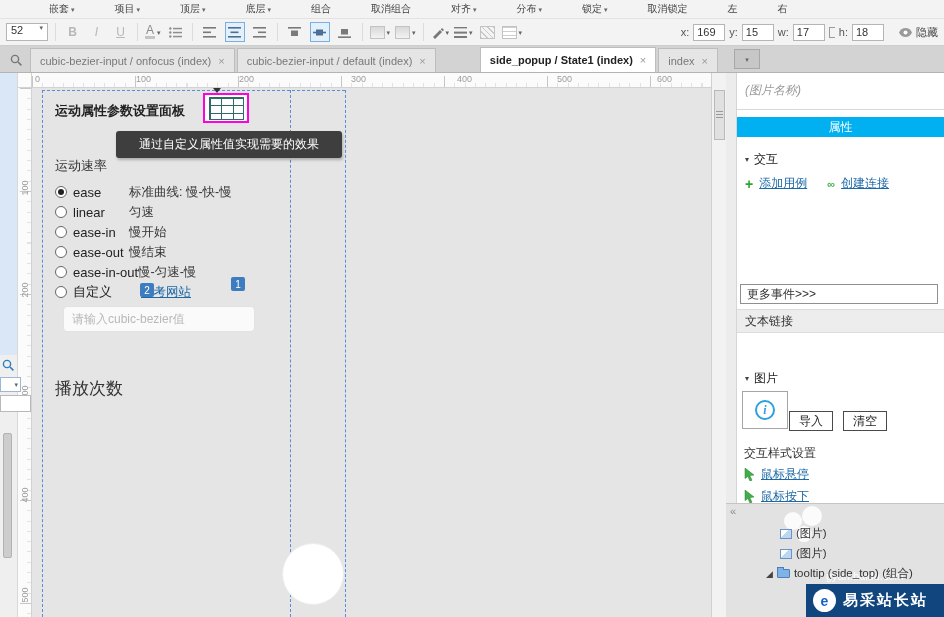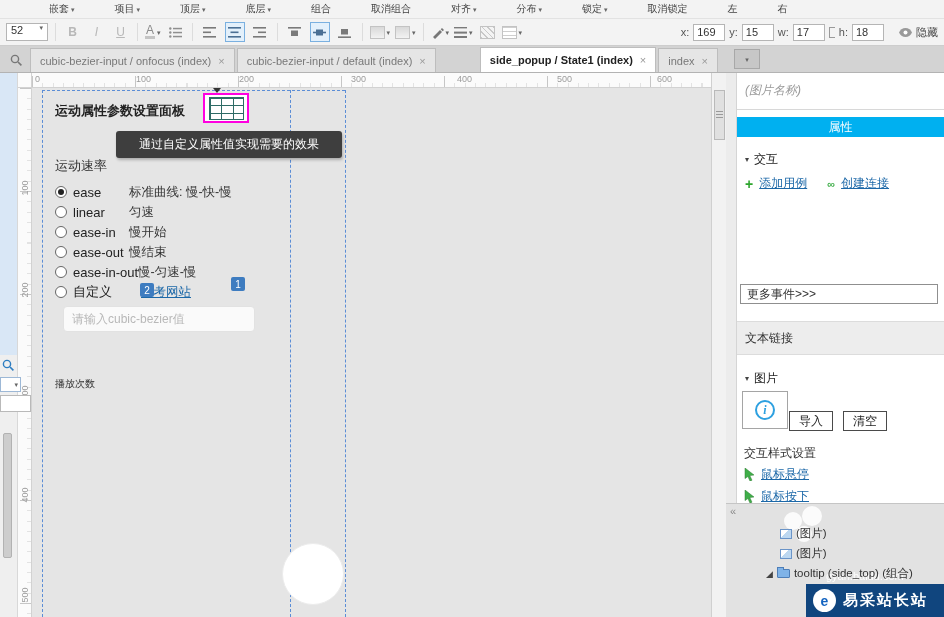--- a/index.html
+++ b/index.html
@@ -103,21 +103,21 @@
   .rlabel{font-size:13px;color:#222;min-width:56px;white-space:nowrap;}
   .rdesc{font-size:12.5px;color:#333;white-space:nowrap;}
   .rlink{font-size:12.5px;color:#1c68a8;text-decoration:underline;margin-left:12px;white-space:nowrap;}
   .badge{position:absolute;width:14px;height:14px;background:#3e7cc0;border-radius:2px;color:#fff;
          font-size:10px;display:flex;align-items:center;justify-content:center;}
   .badge.b1{left:199px;top:189px;} .badge.b2{left:108px;top:195px;}
   .bezier-input{position:absolute;left:31px;top:218px;width:192px;height:26px;background:#fafafa;
                 border:1px solid #e2e2e2;border-radius:4px;font-size:12px;padding:0 8px;color:#444;
                 font-family:inherit;}
   .bezier-input::placeholder{color:#b8b8b8;}
-  .cv-play{position:absolute;left:23px;top:289px;font-size:10px;color:#333;}
+  .cv-play{position:absolute;left:23px;top:289px;font-size:17px;color:#333;}
   .cv-circle{position:absolute;left:250px;top:455px;width:62px;height:62px;border-radius:50%;
              border:1px solid #ececec;background:#fff;}
 
   
   .vsb{position:absolute;left:711px;top:73px;width:15px;height:544px;background:#f2f2f2;
        border-left:1px solid #d0d0d0;}
   .vsb-thumb{position:absolute;left:2px;top:17px;width:11px;height:50px;background:#e0e0e0;
              border:1px solid #b9b9b9;display:flex;align-items:center;justify-content:center;}
   .vsb-grip{width:7px;height:8px;background:repeating-linear-gradient(to bottom,#9a9a9a 0 1px,transparent 1px 3px);}
   .gutter{position:absolute;left:726px;top:73px;width:11px;height:544px;background:#ececec;
@@ -133,21 +133,21 @@
   .sec-tri{font-size:8px;color:#444;}
   .case-links{position:absolute;left:8px;top:102px;display:flex;align-items:center;gap:6px;font-size:12px;}
   .plus{color:#2ea52e;font-weight:bold;font-size:14px;line-height:1;}
   .chain{color:#3fae49;font-weight:bold;font-size:11px;margin-left:14px;}
   .blue-link{color:#1c68a8;text-decoration:underline;}
   .events{position:absolute;left:3px;top:130px;width:201px;}
   .ev-row{display:flex;align-items:center;gap:6px;height:21px;padding-left:8px;font-size:12px;color:#333;}
   .ev-row.selected{background:#cdeefb;border:2px solid #ff00e0;width:168px;}
   .more-box{position:absolute;left:3px;top:211px;width:198px;height:20px;border:1px solid #8f8f8f;
             background:#fff;display:flex;align-items:center;padding-left:6px;font-size:12px;color:#333;}
-  .band{position:absolute;left:0;top:248px;width:100%;height:34px;background:#ededed;
+  .band{position:absolute;left:0;top:236px;width:100%;height:24px;background:#ededed;
         border-top:1px solid #dcdcdc;border-bottom:1px solid #dcdcdc;display:flex;align-items:center;
         padding-left:8px;font-size:12px;color:#333;}
   .img-btn{position:absolute;left:5px;top:318px;width:46px;height:38px;border:1px solid #a5a5a5;
            background:#fff;display:flex;align-items:center;justify-content:center;}
   .i-circle{width:20px;height:20px;border:2px solid #2da0e0;border-radius:50%;color:#2da0e0;
             display:flex;align-items:center;justify-content:center;
             font:italic bold 12px "Liberation Serif",serif;}
   .mini-btn{position:absolute;top:338px;width:44px;height:20px;border:1px solid #4a4a4a;background:#fff;
             display:flex;align-items:center;justify-content:center;font-size:12px;color:#222;}
   .mini-btn.import{left:52px;} .mini-btn.clear{left:106px;}

